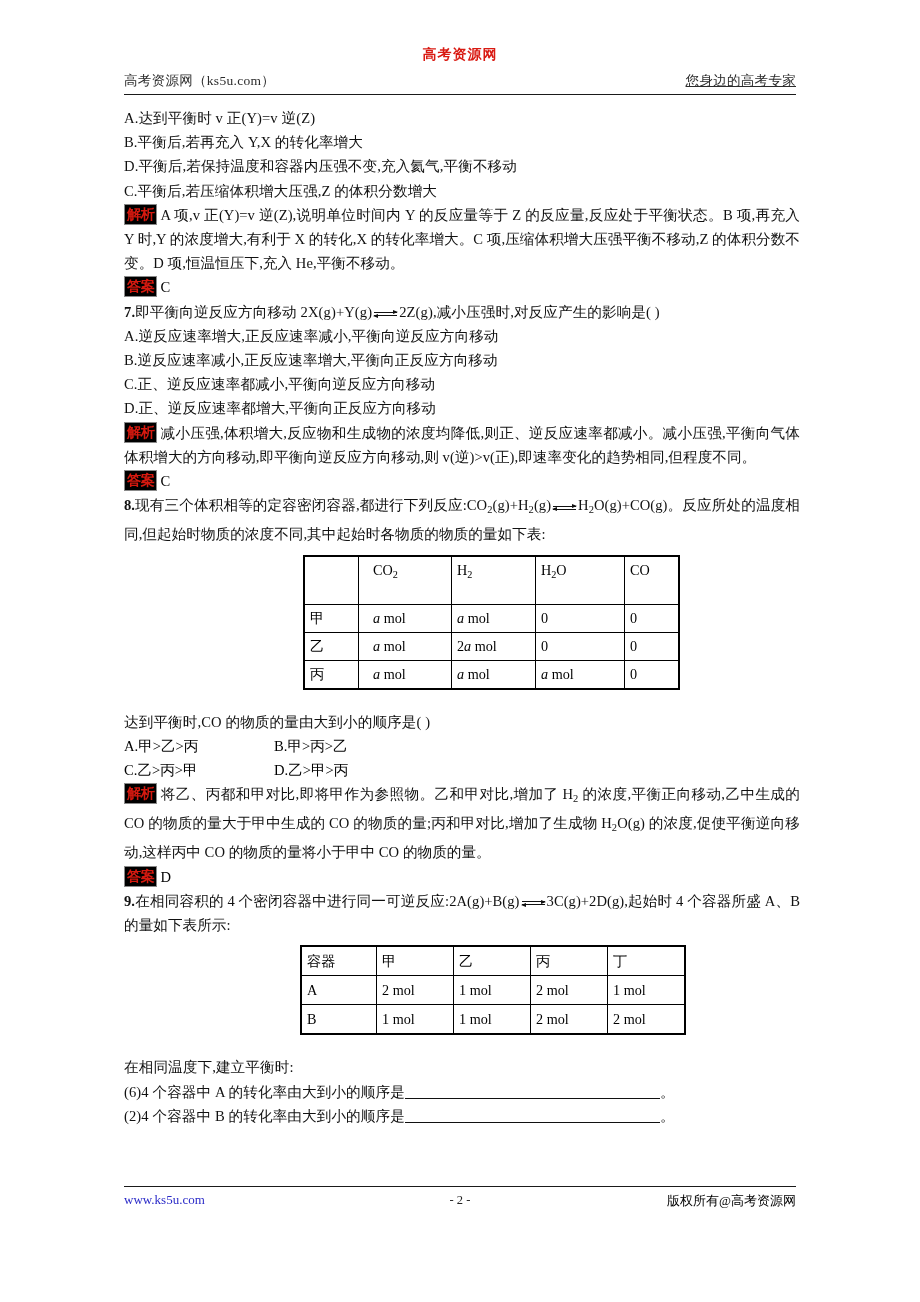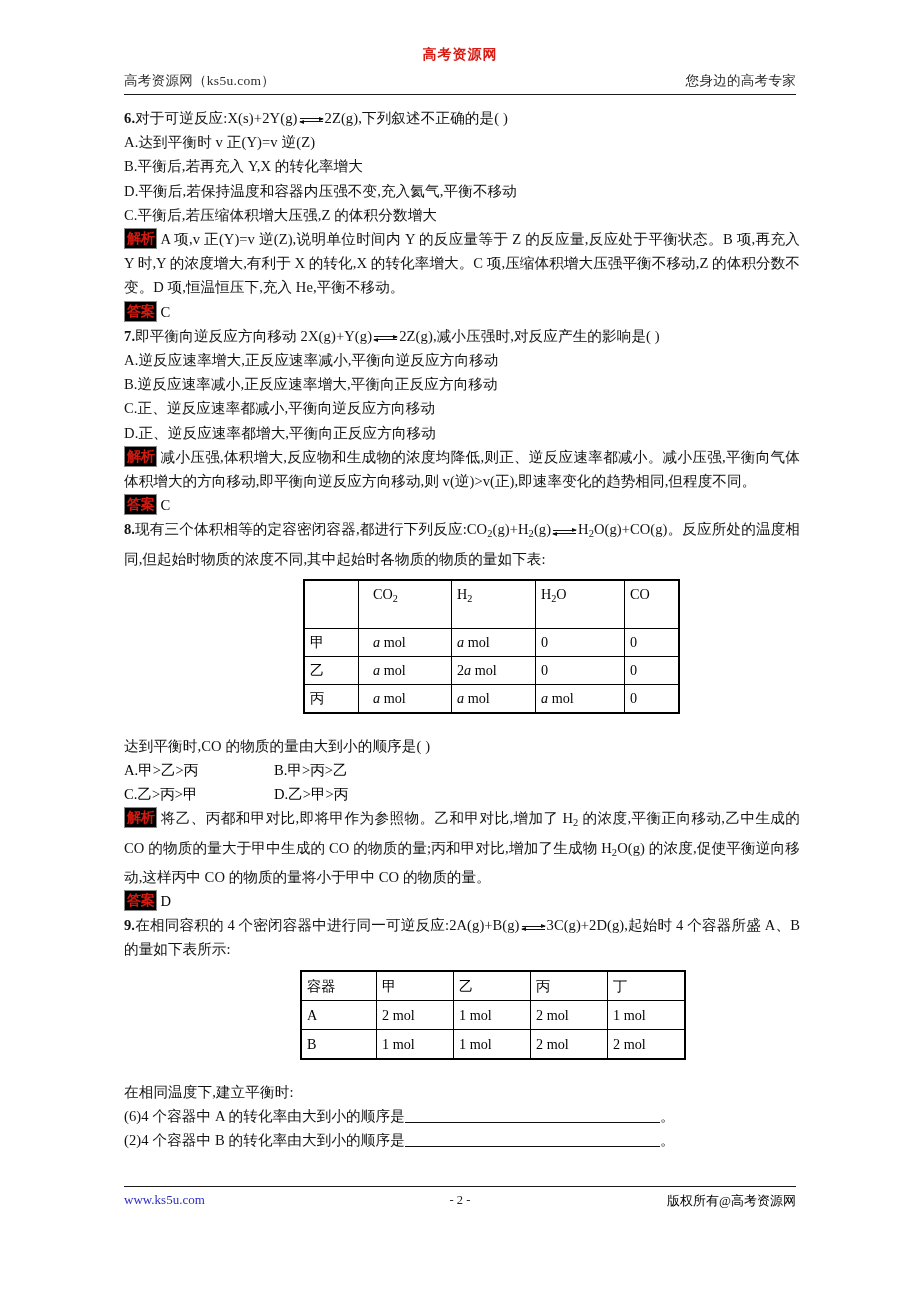--- a/index.html
+++ b/index.html
@@ -50,20 +50,21 @@
     color: #2b2b2b;
     letter-spacing: 0.3px;
   }
   .header-right {
     position: absolute;
     right: 0;
     top: 26px;
     font-size: 13.5px;
     color: #2b2b2b;
     letter-spacing: 0.3px;
+    text-decoration: underline;
   }
   .rule-top {
     position: absolute;
     left: 124px;
     top: 94px;
     width: 672px;
     height: 0;
     border-top: 1.6px solid #1a1a1a;
   }
 
@@ -233,21 +234,20 @@
 
   <div class="header">
     <div class="header-brand">高考资源网</div>
     <div class="header-left">高考资源网（ks5u.com）</div>
     <div class="header-right">您身边的高考专家</div>
   </div>
   <div class="rule-top"></div>
 
   <div class="content">
 
-    <div class="line"><span class="qnum">6.</span><span>对于可逆反应:X(s)+2Y(g)</span><span class="eqarrow"><i class="r"></i><i class="l"></i></span><span>2Z(g),下列叙述不正确的是(    )</span></div>
 
     <div class="line">A.达到平衡时 v 正(Y)=v 逆(Z)</div>
     <div class="line">B.平衡后,若再充入 Y,X 的转化率增大</div>
     <div class="line">D.平衡后,若保持温度和容器内压强不变,充入氦气,平衡不移动</div>
     <div class="line">C.平衡后,若压缩体积增大压强,Z 的体积分数增大</div>
 
     <div class="para"><span class="tag">解析</span><span>A 项,v 正(Y)=v 逆(Z),说明单位时间内 Y 的反应量等于 Z 的反应量,反应处于平衡状态。B 项,再充入 Y 时,Y 的浓度增大,有利于 X 的转化,X 的转化率增大。C 项,压缩体积增大压强平衡不移动,Z 的体积分数不变。D 项,恒温恒压下,充入 He,平衡不移动。</span></div>
     <div class="ans-line"><span class="tag">答案</span><span>C</span></div>
 
     <div class="line"><span class="qnum">7.</span><span>即平衡向逆反应方向移动 2X(g)+Y(g)</span><span class="eqarrow"><i class="r"></i><i class="l"></i></span><span>2Z(g),减小压强时,对反应产生的影响是(    )</span></div>

